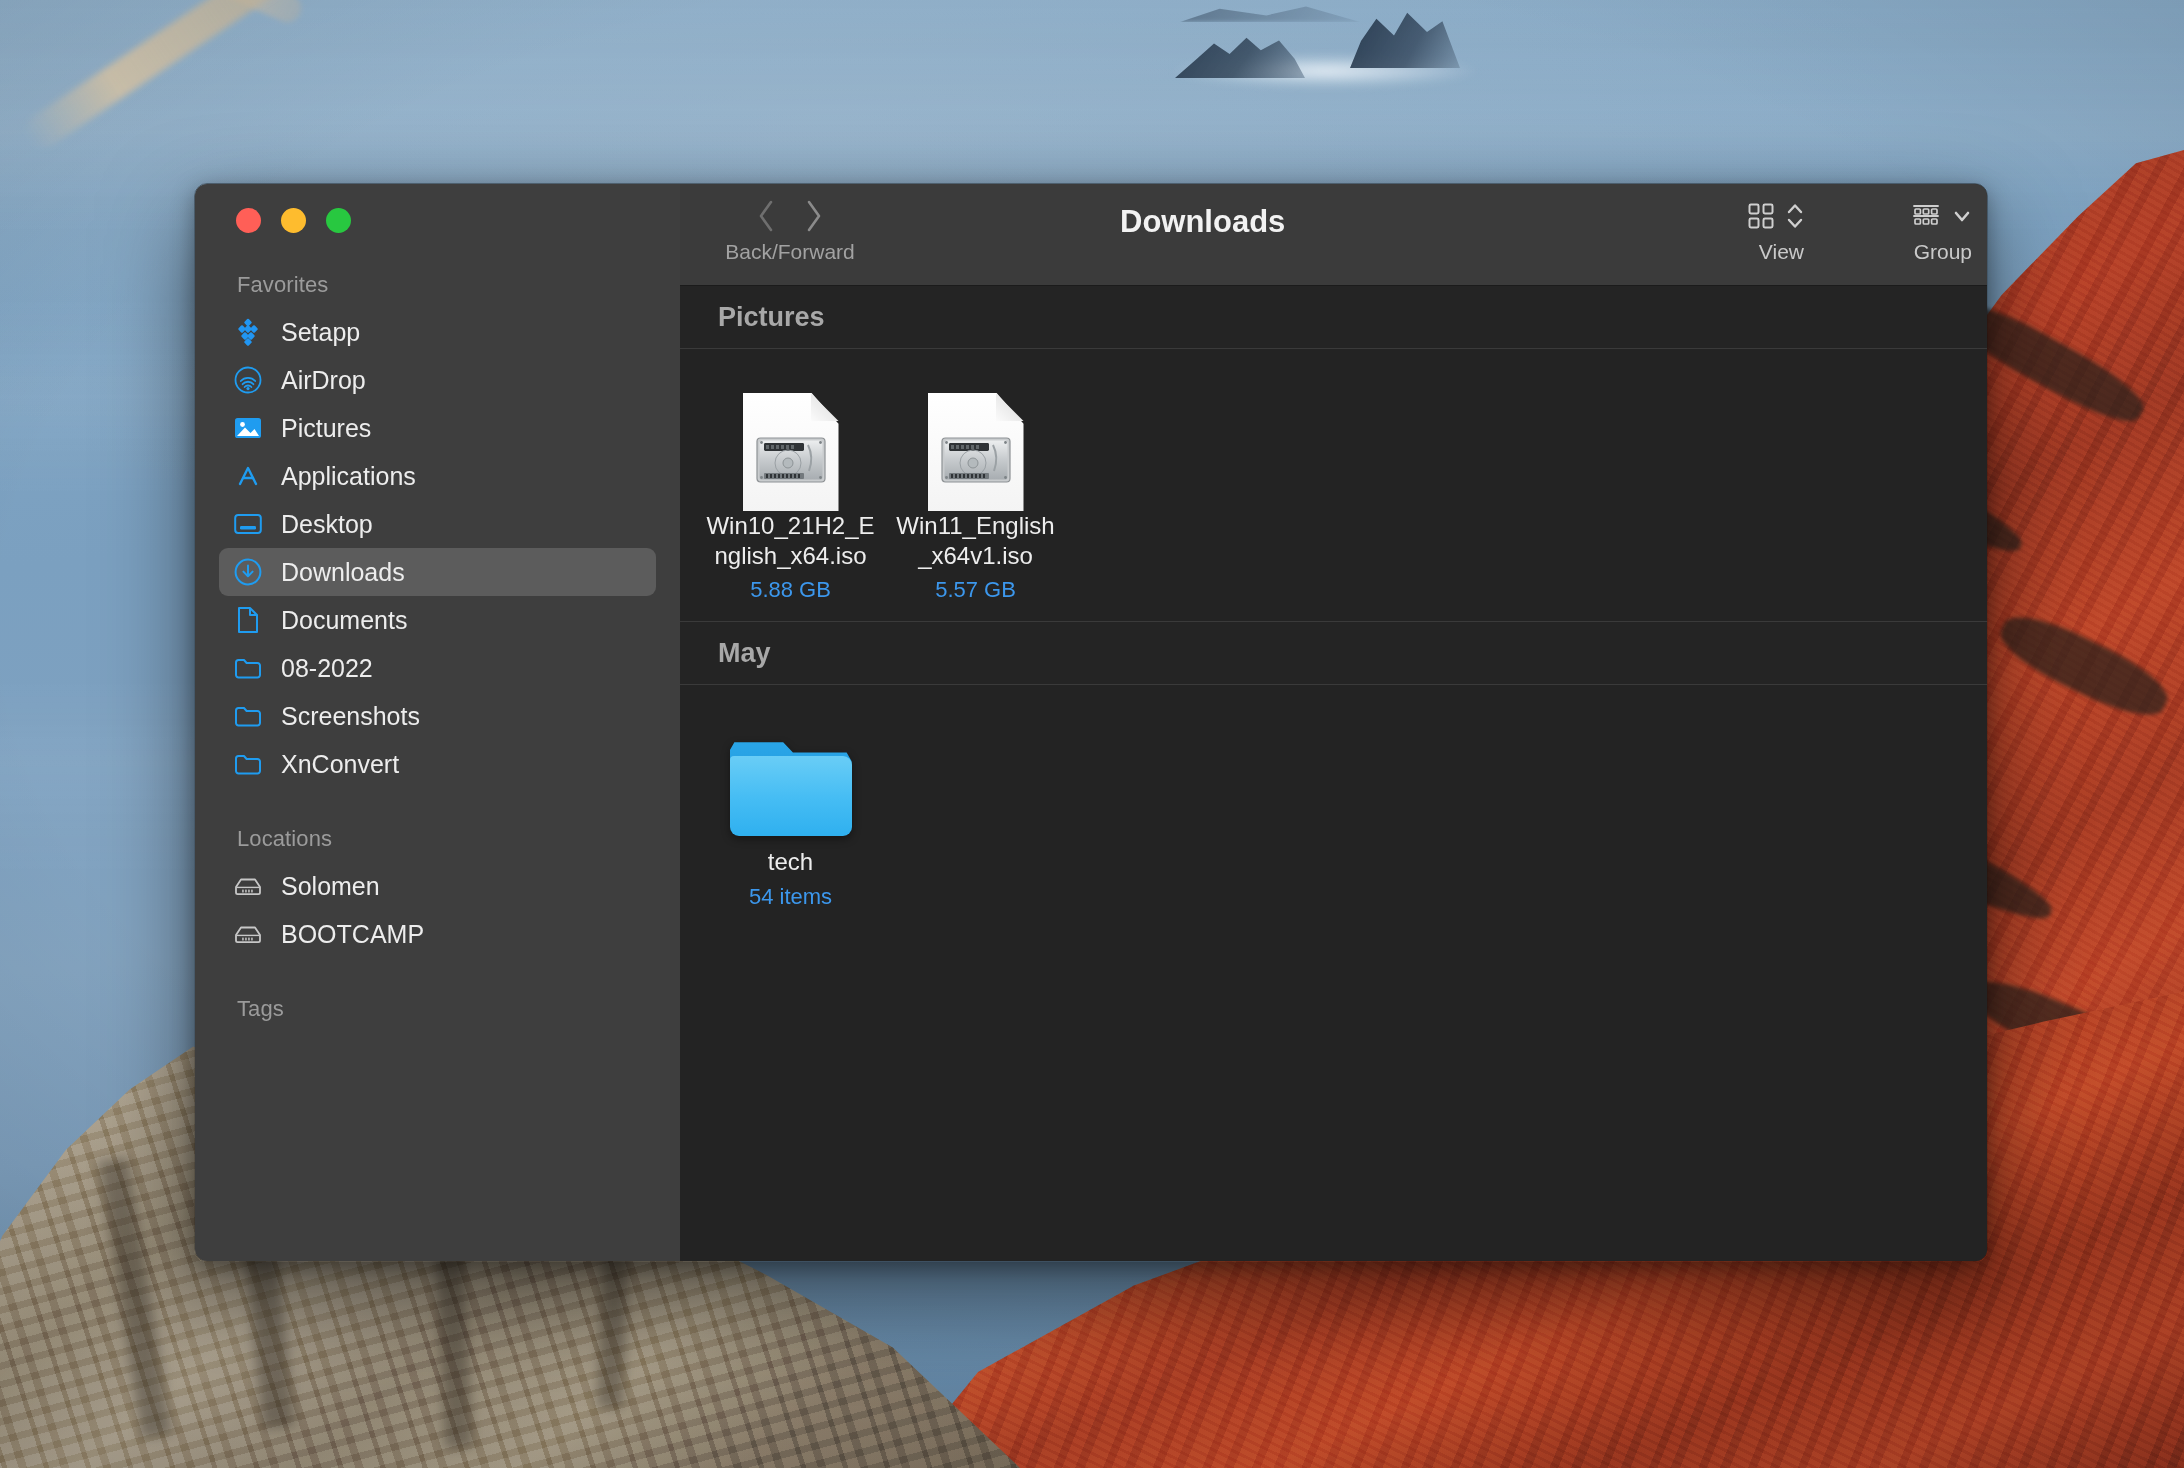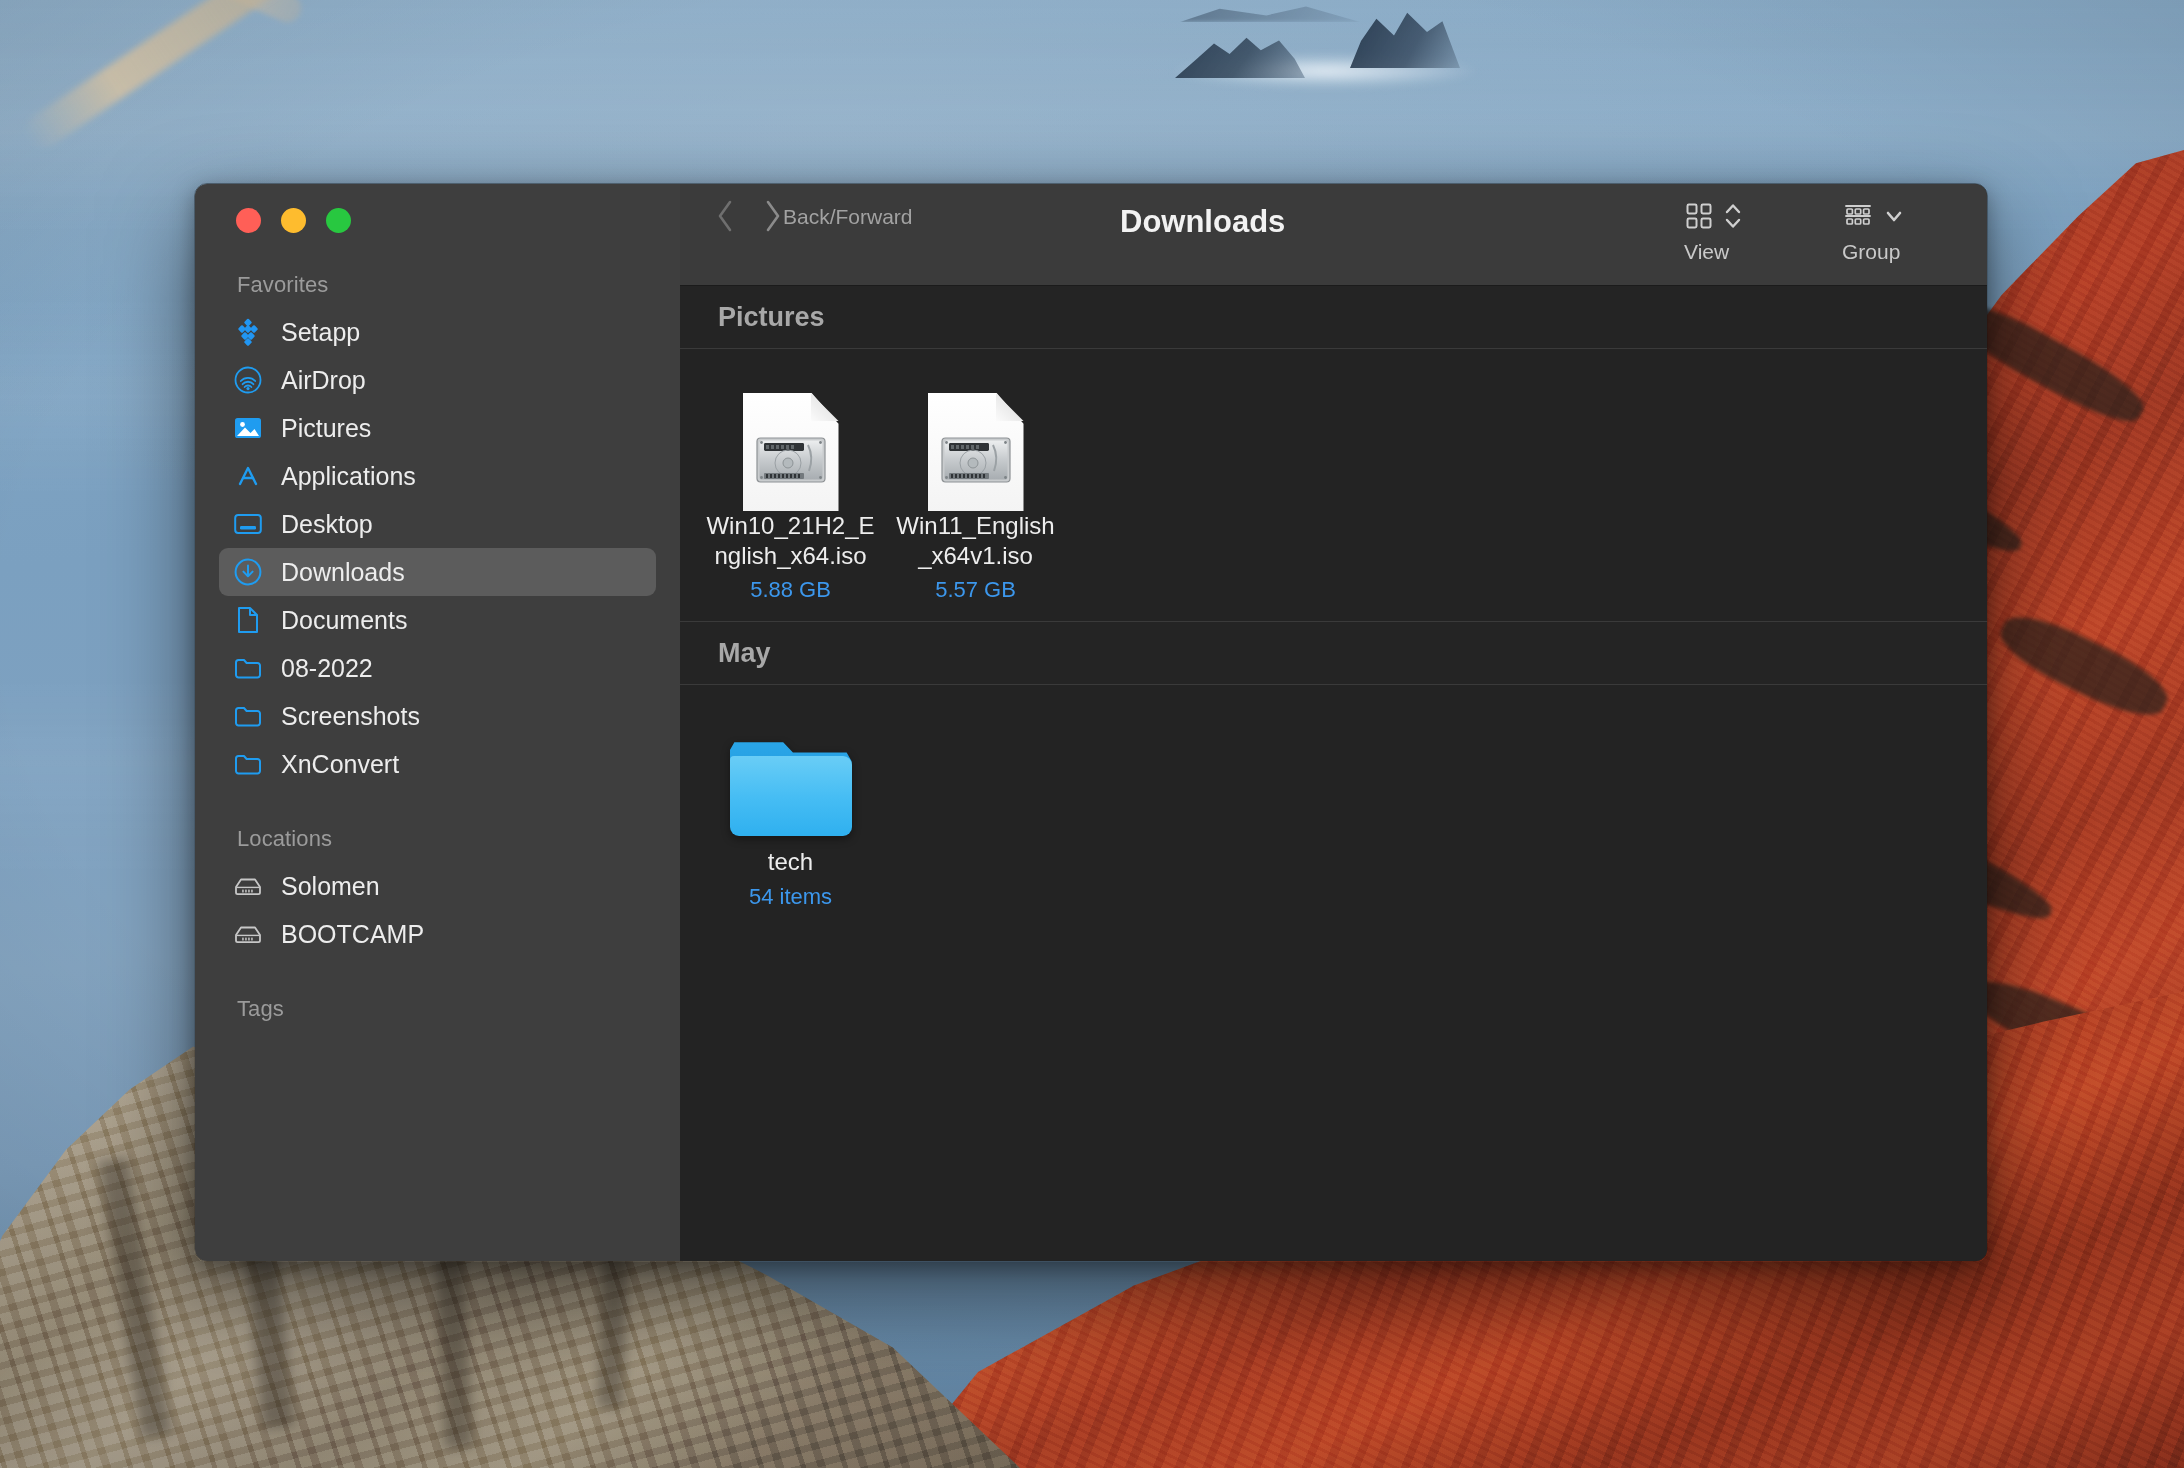--- a/index.html
+++ b/index.html
@@ -249,30 +249,30 @@
   
   #toolbar {
     height:102px; flex:0 0 102px;
     background:#3b3b3b;
     border-bottom:1px solid #1b1b1b;
     position:relative;
     display:flex; align-items:flex-start;
   }
   .tb-navwrap {
     position:absolute; left:35px; top:10px; width:150px;
-    display:flex; flex-direction:row; align-items:center;
+    display:flex; flex-direction:column; align-items:center;
   }
   .tb-navrow { display:flex; gap:28px; height:48px; align-items:center; }
   .chev { width:20px; height:34px; }
   .tb-caption {
     font-size:21px; color:#a2a2a2; margin-top:-2px; white-space:nowrap;
   }
   .tb-title-inner { position:absolute; left:440px; top:20px; font-size:31px; font-weight:700; color:#f2f2f2; }
 
-  .tb-group { position:absolute; top:10px; display:flex; flex-direction:column; align-items:flex-start; }
+  .tb-group { position:absolute; top:10px; display:flex; flex-direction:column; align-items:flex-end; }
   .tb-icorow { height:48px; display:flex; align-items:center; gap:10px; }
   .tb-label { font-size:21px; color:#c9c9c9; margin-top:-2px; white-space:nowrap; }
 
   
   .group-bar {
     background:#242424;
     border-bottom:1px solid #3a3a3a;
     padding:16px 38px 15px;
     font-size:27px; font-weight:700; color:#a8a8a8;
   }

